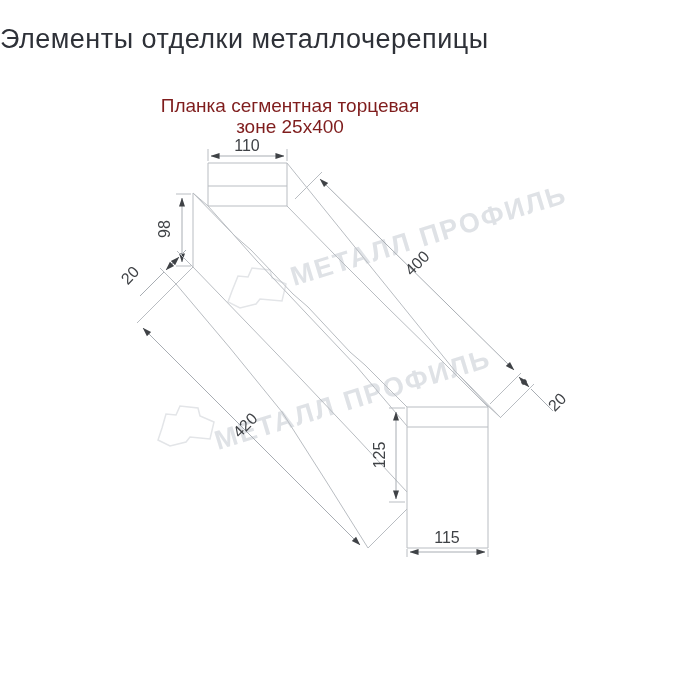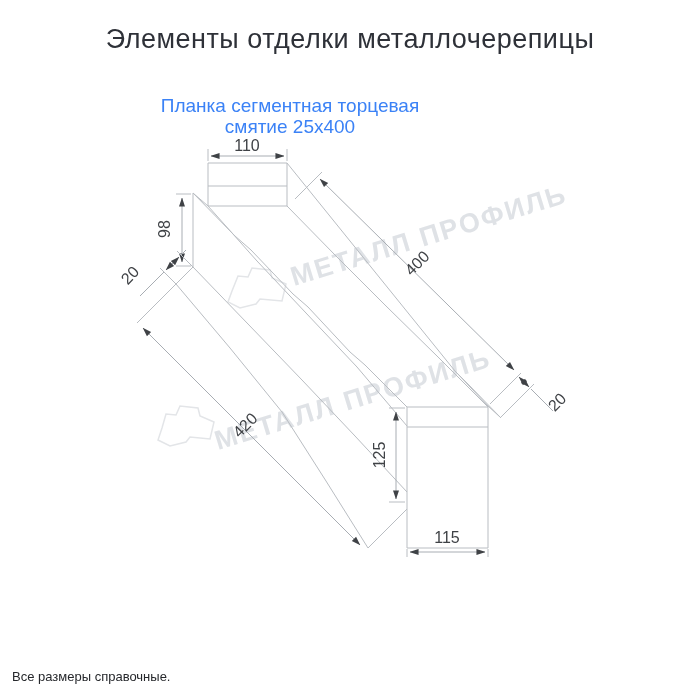--- a/index.html
+++ b/index.html
@@ -5,29 +5,28 @@
   html,body{margin:0;padding:0;background:#ffffff;}
   .page{
     position:relative;
     width:700px;height:700px;
     background:#ffffff;
     font-family:"Liberation Sans", sans-serif;
     overflow:hidden;
   }
   .title{
     position:absolute;top:24px;left:0;width:700px;
-    text-align:center;
     font-size:27px;font-weight:500;letter-spacing:.5px;
     color:#2e3138;
   }
   .subtitle{
     position:absolute;top:95px;left:0;width:580px;
     text-align:center;line-height:21px;
     font-size:19px;font-weight:400;
-    color:#3b82f6;
+    color:#7f1d1d;
   }
   .footer{
     position:absolute;left:12px;bottom:14px;
     font-size:13px;line-height:18px;color:#26282c;
   }
   svg{position:absolute;left:0;top:0;}
   .shape{stroke:#b9bdc2;stroke-width:1;fill:none;stroke-linejoin:round;}
   .dim{stroke:#a8adb3;stroke-width:1;fill:none;}
   .ext{stroke:#b9bdc2;stroke-width:1;fill:none;}
   .dimtxt{fill:#3f4246;font-size:16px;font-family:"Liberation Sans",sans-serif;}
@@ -36,21 +35,21 @@
 </style>
 </head>
 <body>
 
 <div class="page">
 
   <div class="title">Элементы отделки металлочерепицы</div>
 
   <div class="subtitle">
     <div>Планка сегментная торцевая</div>
-    <div>смятие 25х400</div>
+    <div>зоне 25х400</div>
   </div>
 
   <svg width="700" height="700" viewBox="0 0 700 700">
     <defs>
       <marker id="arr" viewBox="0 0 10 10" refX="9.5" refY="5" markerWidth="9" markerHeight="9" orient="auto-start-reverse">
         <path d="M0,1.7 L10,5 L0,8.3 Z" fill="#3f4246"></path>
       </marker>
     </defs>
 
     <g>
@@ -128,16 +127,15 @@
     </g>
 
     <g>
       <path class="ext" d="M407,549 V557 M488,549 V557"></path>
       <line class="dim" x1="410" y1="552" x2="485" y2="552" marker-start="url(#arr)" marker-end="url(#arr)"></line>
       <text class="dimtxt" x="447" y="543" text-anchor="middle">115</text>
     </g>
   </svg>
 
   <div class="footer">
-    <div>Все размеры справочные.</div>
   </div>
 
 </div>
 
 </body></html>

